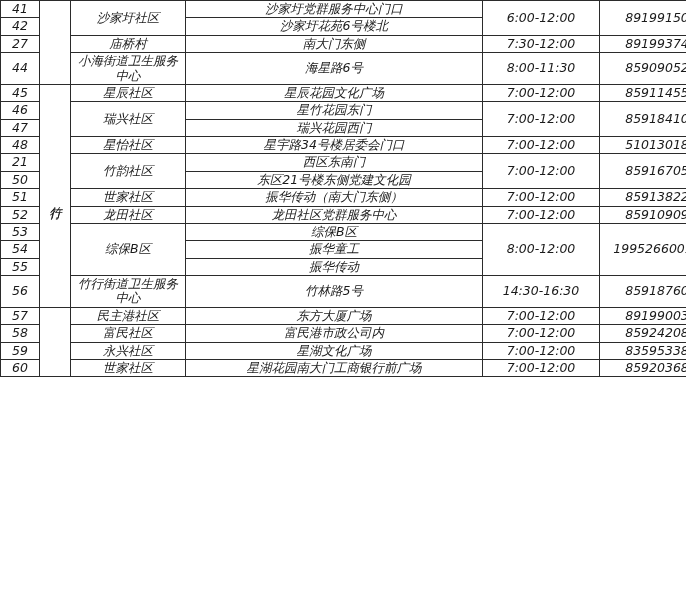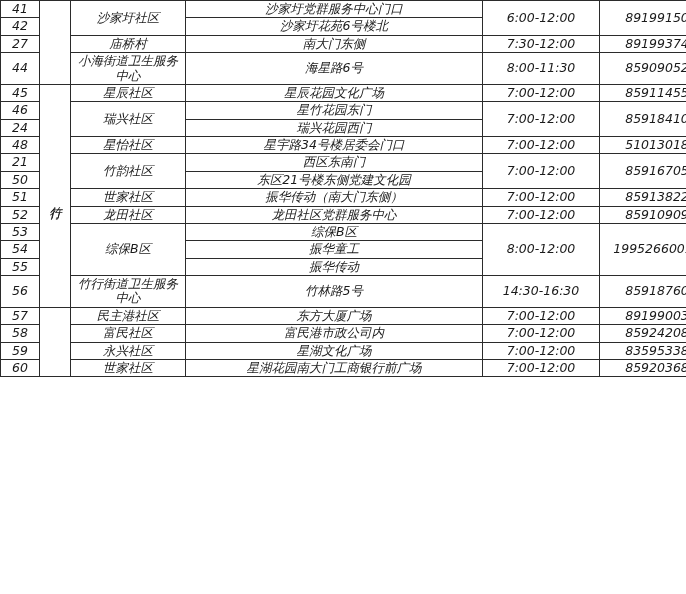--- a/index.html
+++ b/index.html
@@ -101,21 +101,21 @@
 
       <tr>
         <td class="c-num">46</td>
         <td class="c-comm" rowspan="2">瑞兴社区</td>
         <td class="c-addr">星竹花园东门</td>
         <td class="c-time" rowspan="2">7:00-12:00</td>
         <td class="c-phone" rowspan="2">85918410</td>
       </tr>
 
       <tr>
-        <td class="c-num">24</td>
+        <td class="c-num">47</td>
         <td class="c-addr">瑞兴花园西门</td>
       </tr>
 
       <tr>
         <td class="c-num">48</td>
         <td class="c-comm">星怡社区</td>
         <td class="c-addr">星宇路34号楼居委会门口</td>
         <td class="c-time">7:00-12:00</td>
         <td class="c-phone">51013018</td>
       </tr>

